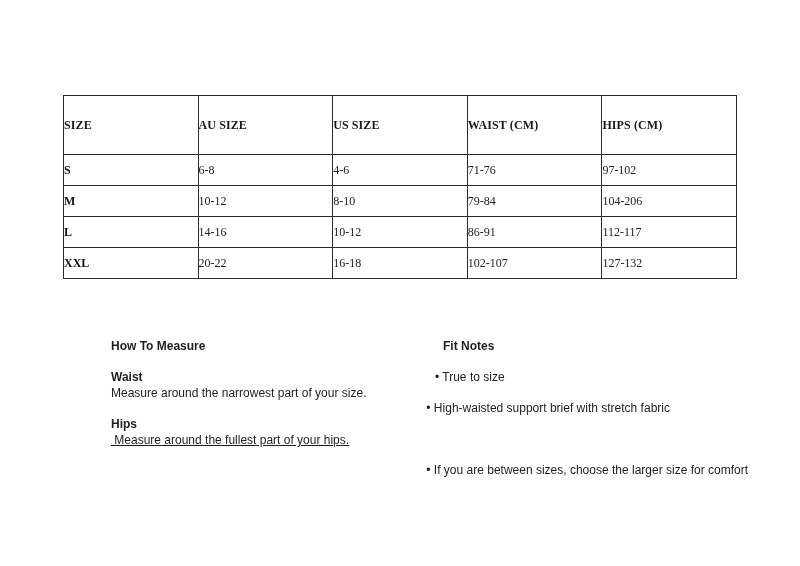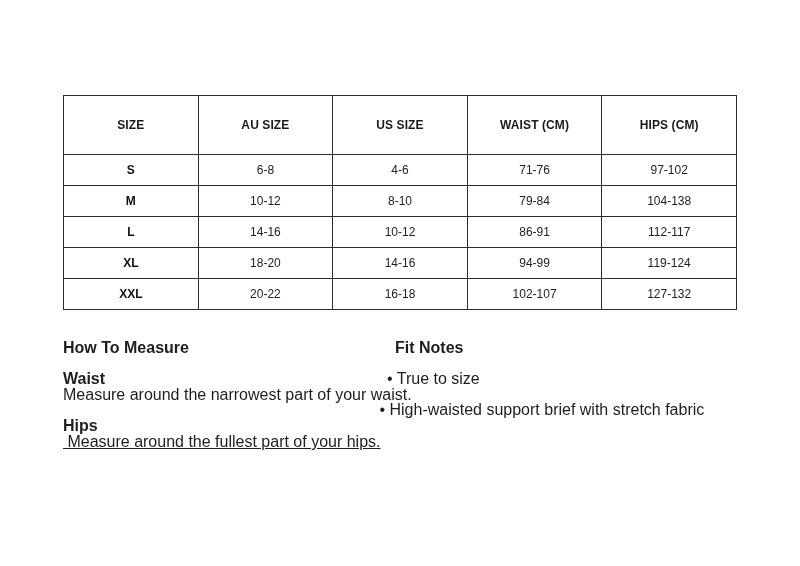--- a/index.html
+++ b/index.html
@@ -18,44 +18,46 @@
     .size-table {
       position: absolute;
       left: 63px;
       top: 95px;
       width: 674px;
       border-collapse: collapse;
       table-layout: fixed;
     }
     .size-table th, .size-table td {
       border: 1.3px solid #2b2b2b;
-      text-align: center;
+      text-align: left;
       vertical-align: middle;
       padding: 0;
       font-size: 12px;
+      font-family: Liberation Serif, serif;
     }
     .size-table th {
       height: 58px;
       font-weight: bold;
       font-size: 12px;
       letter-spacing: 0.1px;
     }
     .size-table td {
       height: 30px;
       font-weight: normal;
       color: #222;
     }
     .size-table td.size-label {
       font-weight: bold;
       color: #111;
     }
     .section {
       position: absolute;
-      font-size: 16px;
+      font-size: 12px;
       color: #1e1e1e;
+      margin-left: 48px;
     }
     .section .heading {
       font-weight: bold;
       position: absolute;
       white-space: nowrap;
     }
     .section .text {
       position: absolute;
       white-space: nowrap;
     }
@@ -81,51 +83,45 @@
       <td>6-8</td>
       <td>4-6</td>
       <td>71-76</td>
       <td>97-102</td>
     </tr>
     <tr>
       <td class="size-label">M</td>
       <td>10-12</td>
       <td>8-10</td>
       <td>79-84</td>
-      <td>104-138</td>
+      <td>104-206</td>
     </tr>
     <tr>
       <td class="size-label">L</td>
       <td>14-16</td>
       <td>10-12</td>
       <td>86-91</td>
       <td>112-117</td>
-    </tr>
-    <tr>
-      <td class="size-label">XL</td>
-      <td>18-20</td>
-      <td>14-16</td>
-      <td>94-99</td>
-      <td>119-124</td>
     </tr>
     <tr>
       <td class="size-label">XXL</td>
       <td>20-22</td>
       <td>16-18</td>
       <td>102-107</td>
       <td>127-132</td>
     </tr>
   </tbody>
 </table>
 
 <div class="section how-to">
   <div class="heading" style="left:0; top:0;">How To Measure</div>
   <div class="heading" style="left:0; top:31px;">Waist</div>
-  <div class="text" style="left:0; top:47px;">Measure around the narrowest part of your waist.</div>
+  <div class="text" style="left:0; top:47px;">Measure around the narrowest part of your size.</div>
   <div class="heading" style="left:0; top:78px;text-align:center;">Hips</div>
   <div class="text" style="left:0; top:94px; white-space:pre;text-decoration:underline;"> Measure around the fullest part of your hips.</div>
 </div>
 
 <div class="section fit-notes">
   <div class="heading" style="left:0; top:0;padding-left:20px;">Fit Notes</div>
   <div class="text" style="left:12px; top:31px; white-space:pre;">• True to size</div>
   <div class="text" style="left:0; top:62px; white-space:pre;"> • High-waisted support brief with stretch fabric</div>
+  <div class="text" style="left:0; top:124px; white-space:pre;"> • If you are between sizes, choose the larger size for comfort</div>
 </div>
 
 </body></html>

